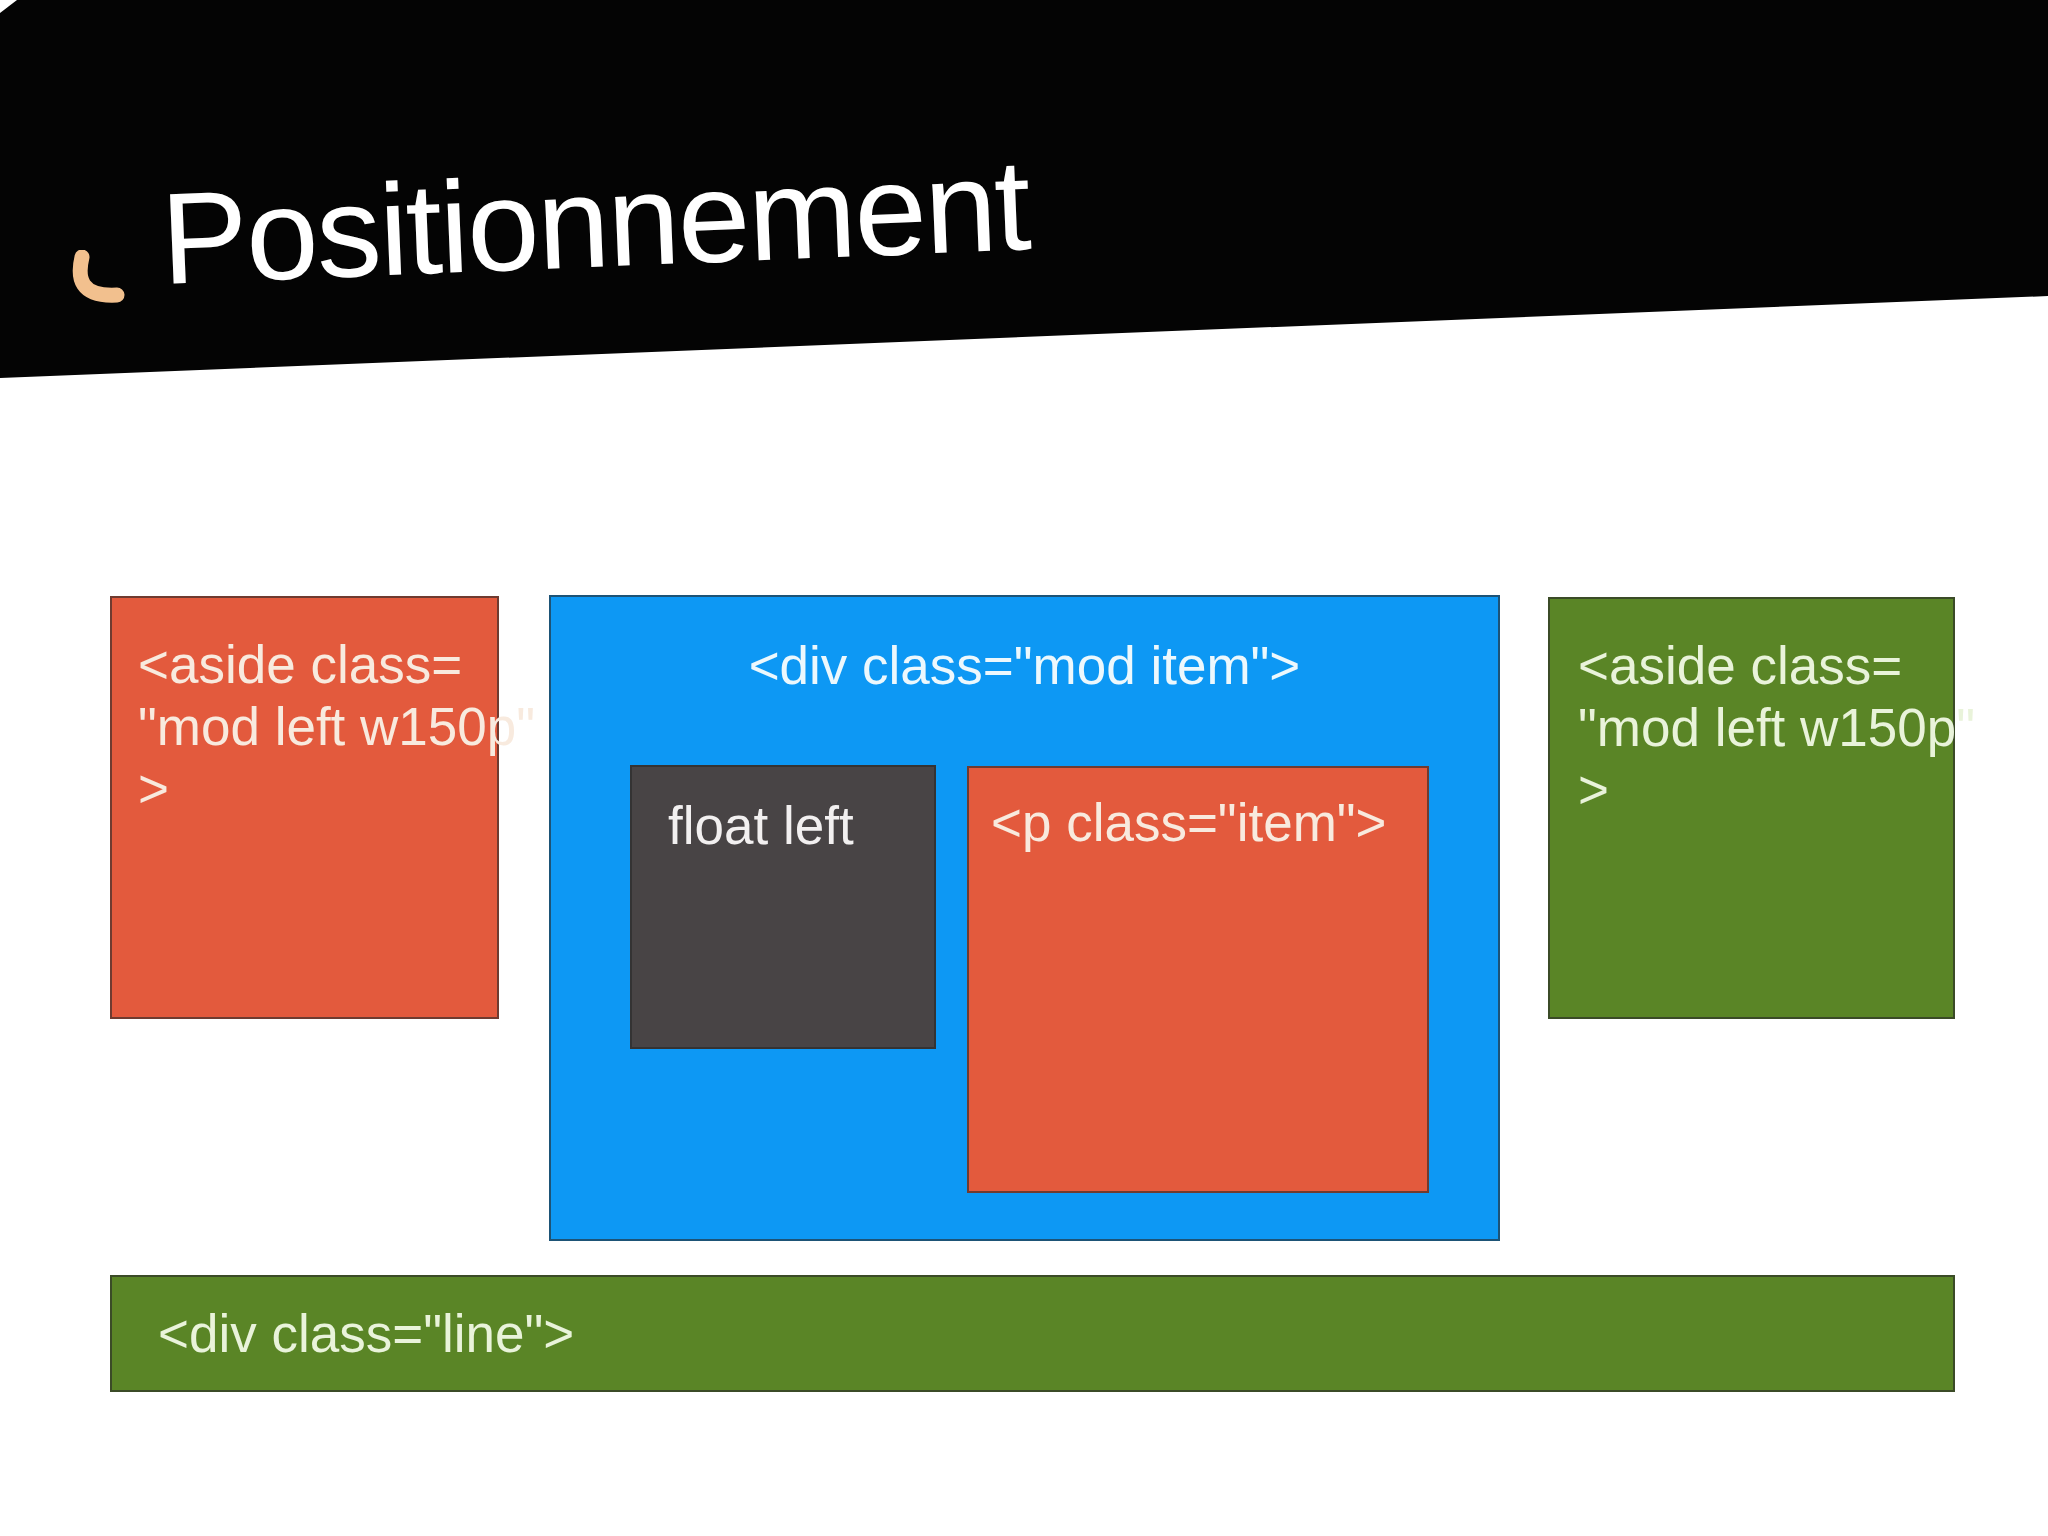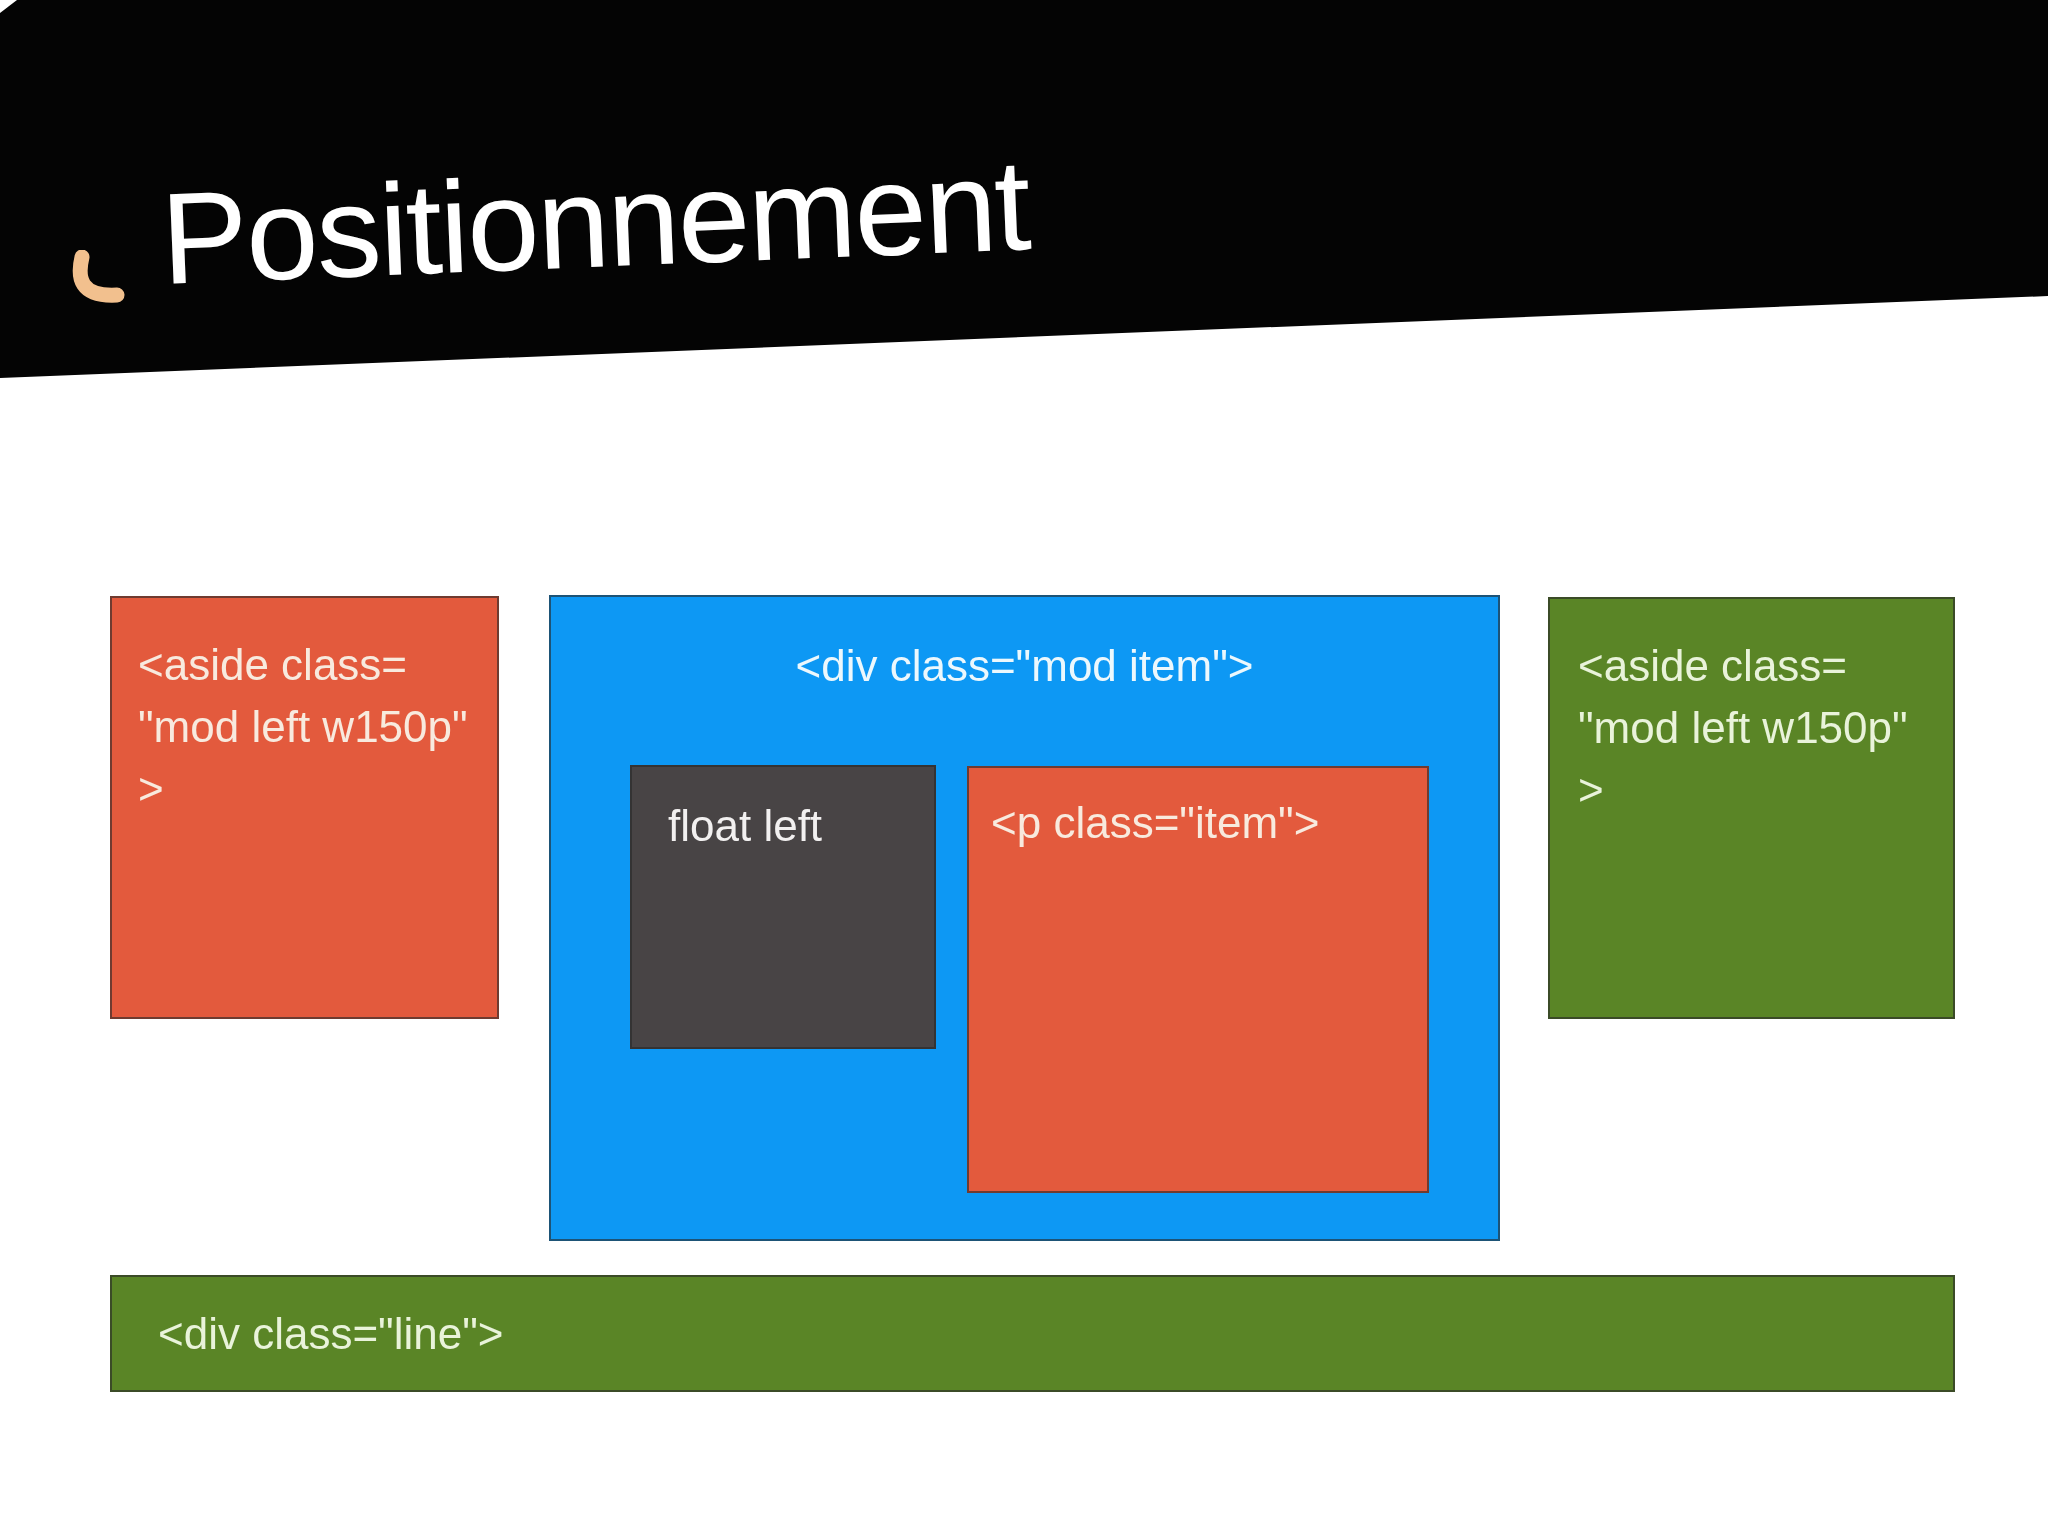--- a/index.html
+++ b/index.html
@@ -45,21 +45,21 @@
     white-space: nowrap;
     transform: rotate(-2.3deg);
     transform-origin: 0 80%;
   }
 
   
   .box {
     position: absolute;
     box-sizing: border-box;
     border: 2px solid rgba(40, 40, 40, 0.62);
-    font-size: 44px;
+    font-size: 53px;
     font-weight: 300;
     line-height: 62px;
   }
   .box .line { white-space: nowrap; }
 
   .aside-left {
     left: 110px; top: 596px;
     width: 389px; height: 423px;
     background: #e35a3d;
     color: #f8eade;

